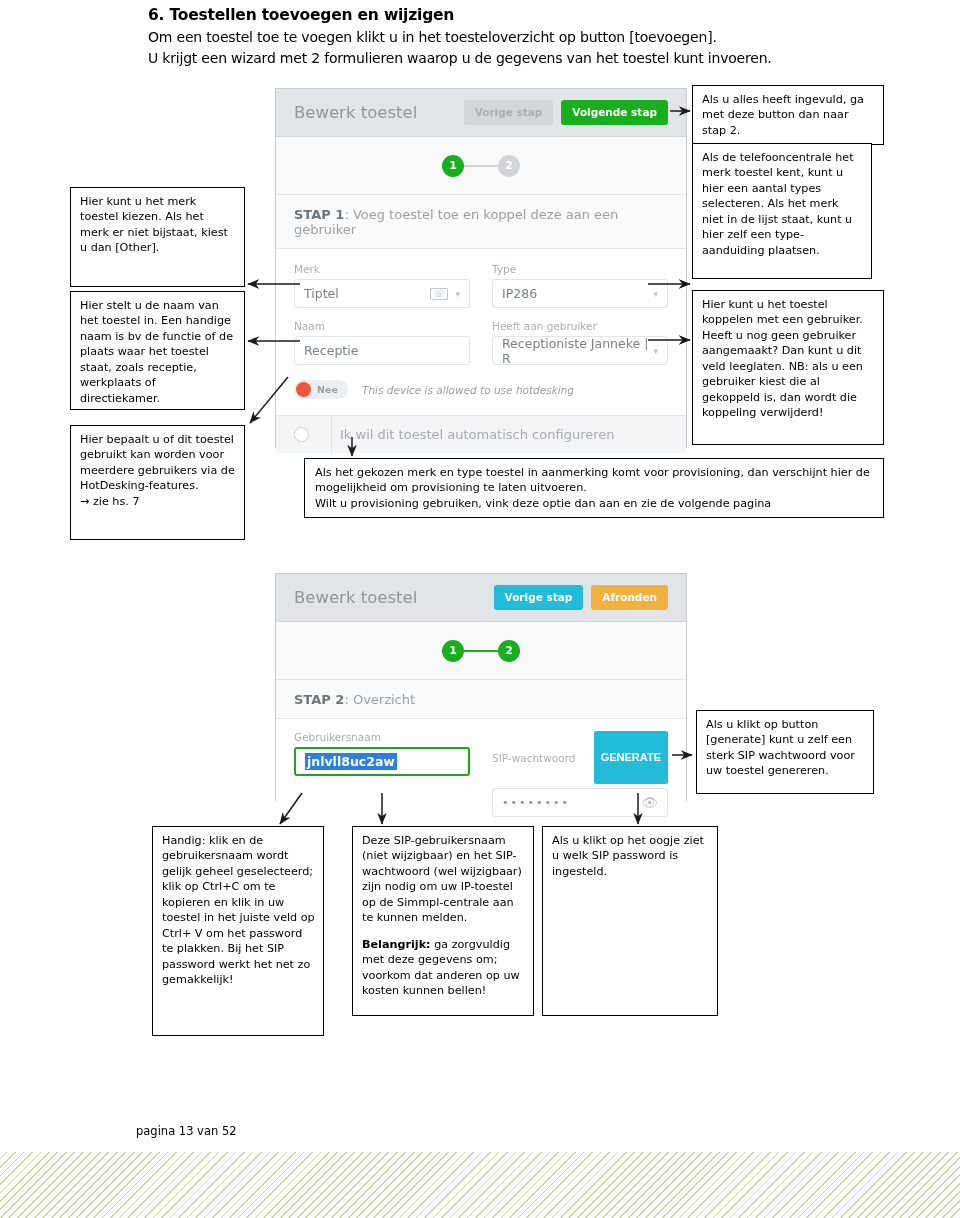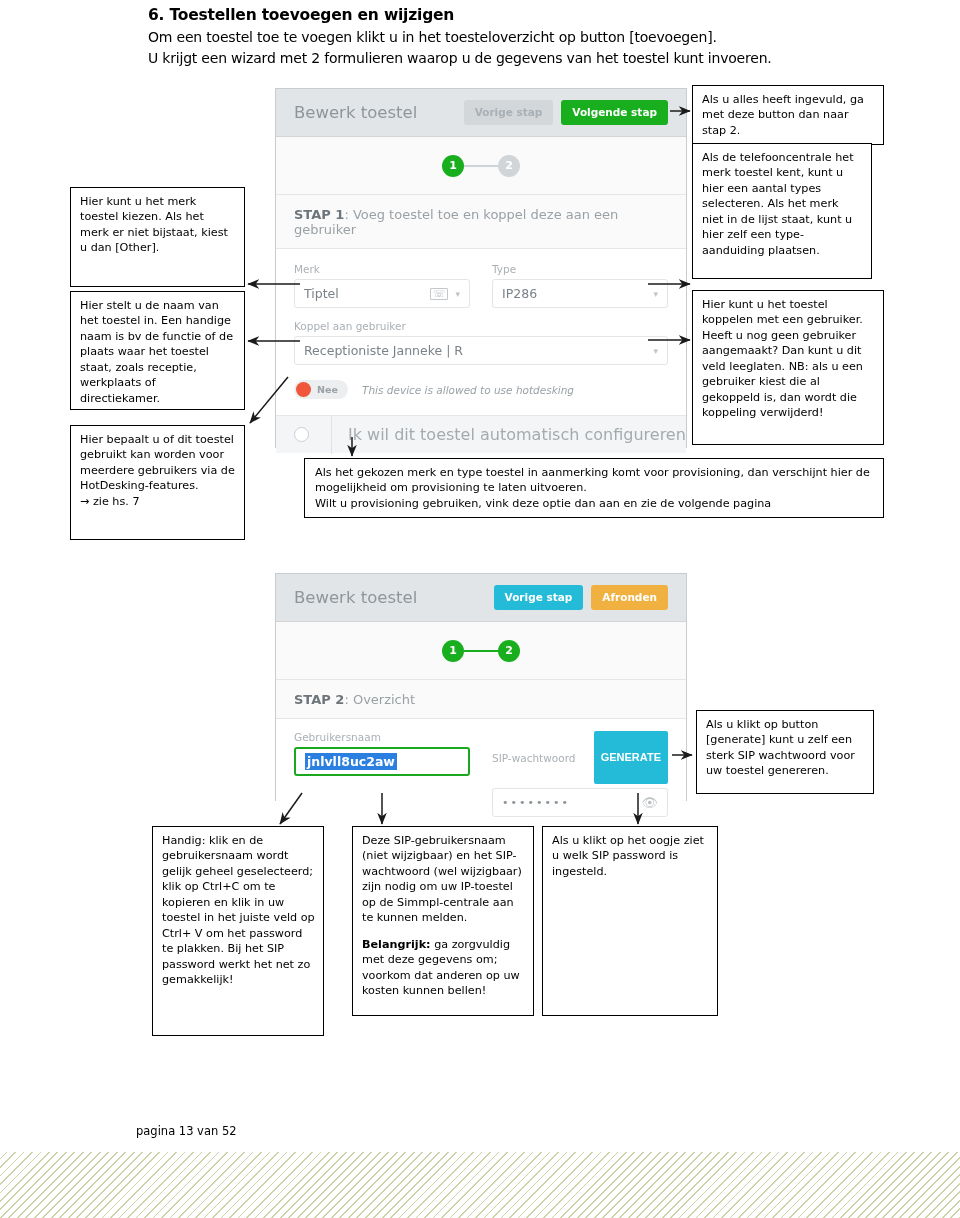--- a/index.html
+++ b/index.html
@@ -124,22 +124,22 @@
 
   .auto-row {
     background:#f4f5f6; border-top:1px solid #e4e6e8;
     height:38px; display:flex; align-items:center; padding-left:18px;
   }
   .radio {
     width:15px; height:15px; border-radius:50%;
     border:1.4px solid #cbd0d4; background:#fff;
   }
   .auto-label {
-    margin-left:22px; font-size:16px; color:#a4abaf;
-    border-left:1px solid #e0e3e5; padding-left:16px; height:38px;
+    margin-left:22px; font-size:13px; color:#a4abaf;
+    border-left:1px solid #e0e3e5; padding-left:8px; height:38px;
     display:flex; align-items:center;
   }
 
   .genbtn {
     background:#24bbd9; color:#fff; font-size:11px; font-weight:bold;
     padding:21px 7px; border-radius:2px; border:none; line-height:1;
   }
   .fld-head { display:flex; align-items:center; margin-bottom:4px; }
   .fld-head label { margin-bottom:0; }
   .fld-head .spacer { flex:1; }
@@ -213,21 +213,27 @@
         <label>Type</label>
         <div class="inp">
           <span>IP286</span>
           <span class="caret">▾</span>
         </div>
       </div>
     </div>
 
     <div class="row">
       <div class="fld">
-        <label>Koppel aan gebruiker</label>
+        <label>Naam</label>
+        <div class="inp">
+          <span>Receptie</span>
+        </div>
+      </div>
+      <div class="fld">
+        <label>Heeft aan gebruiker</label>
         <div class="inp">
           <span>Receptioniste Janneke | R</span>
           <span class="caret">▾</span>
         </div>
       </div>
     </div>
 
     <div class="toggle-row">
       <div class="toggle">
         <div class="knob"></div>

